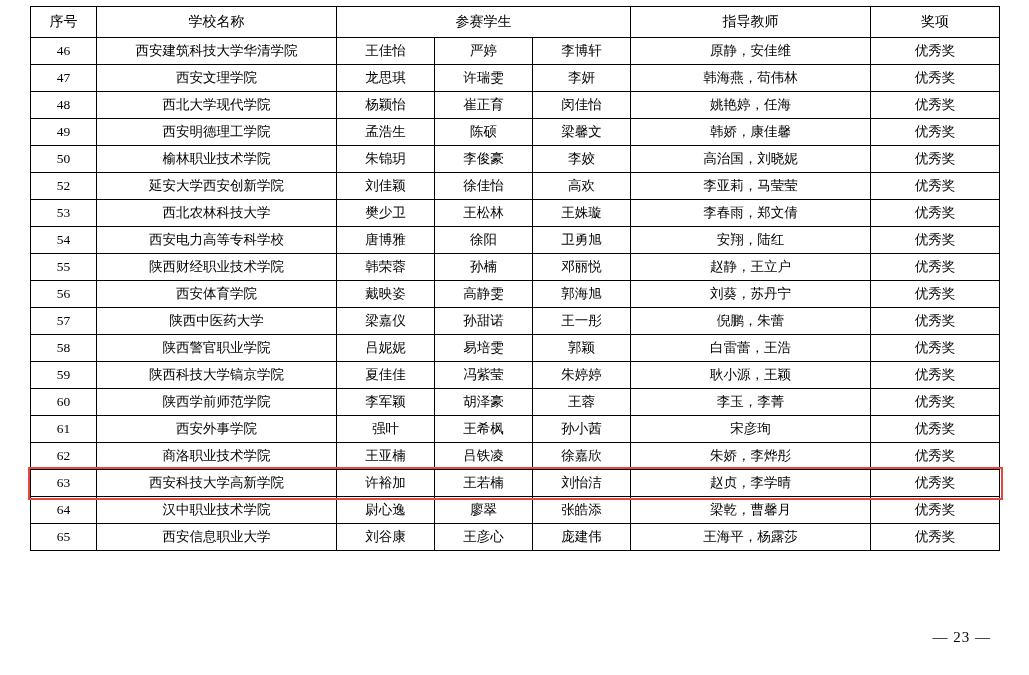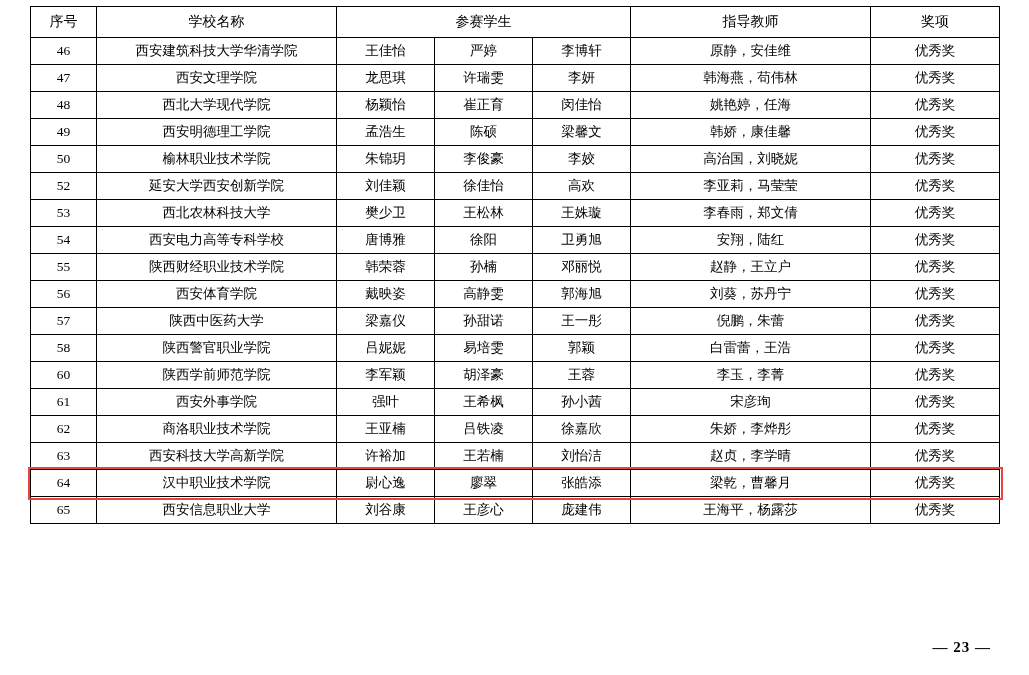--- a/index.html
+++ b/index.html
@@ -60,25 +60,24 @@
   
   .red-box {
     position: absolute;
     border: 2px solid #e8453c;
     pointer-events: none;
     box-sizing: border-box;
   }
   .footer {
     position: absolute;
     right: 38px;
-    bottom: 18px;
+    bottom: 28px;
     font-size: 15px;
     letter-spacing: 1px;
     font-family: "Liberation Serif", serif;
-    font-weight: bold;
   }
 </style>
 </head>
 <body>
 
 <div class="page">
 
   <table class="award-table">
     <colgroup>
       <col class="c-idx">
@@ -200,20 +199,29 @@
         </tr>
         <tr>
           <td>58</td>
           <td>陕西警官职业学院</td>
           <td>吕妮妮</td>
           <td>易培雯</td>
           <td>郭颖</td>
           <td>白雷蕾，王浩</td>
           <td>优秀奖</td>
         </tr>
+        <tr>
+          <td>59</td>
+          <td>陕西科技大学镐京学院</td>
+          <td>夏佳佳</td>
+          <td>冯紫莹</td>
+          <td>朱婷婷</td>
+          <td>耿小源，王颖</td>
+          <td>优秀奖</td>
+        </tr>
         <tr class="highlight-row">
           <td>60</td>
           <td>陕西学前师范学院</td>
           <td>李军颖</td>
           <td>胡泽豪</td>
           <td>王蓉</td>
           <td>李玉，李菁</td>
           <td>优秀奖</td>
         </tr>
         <tr>

